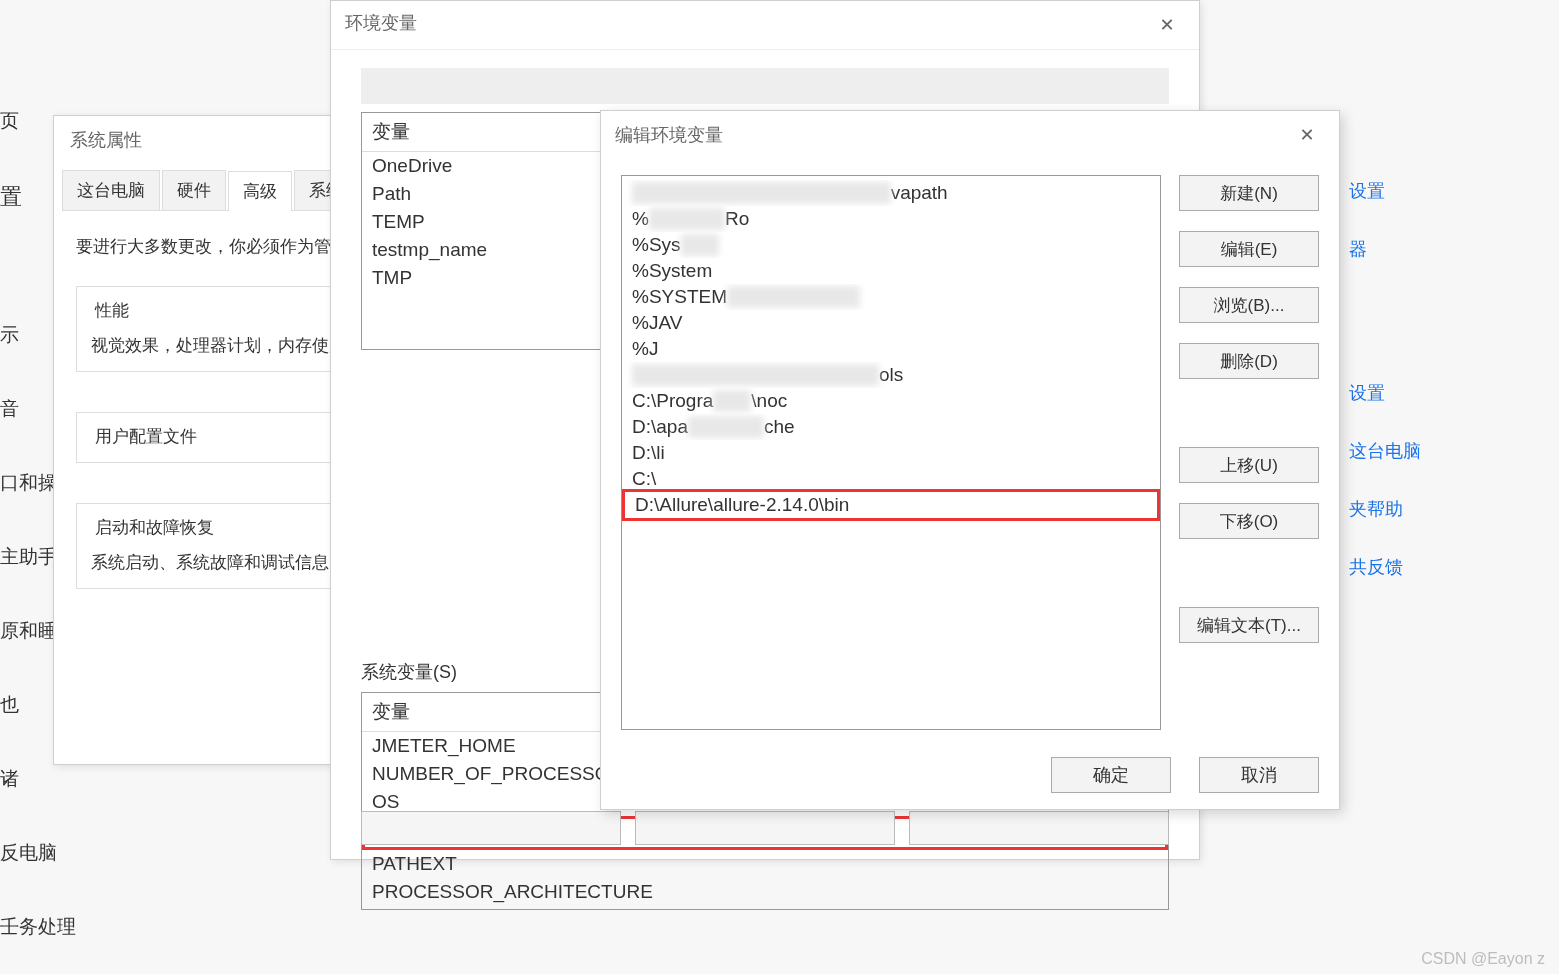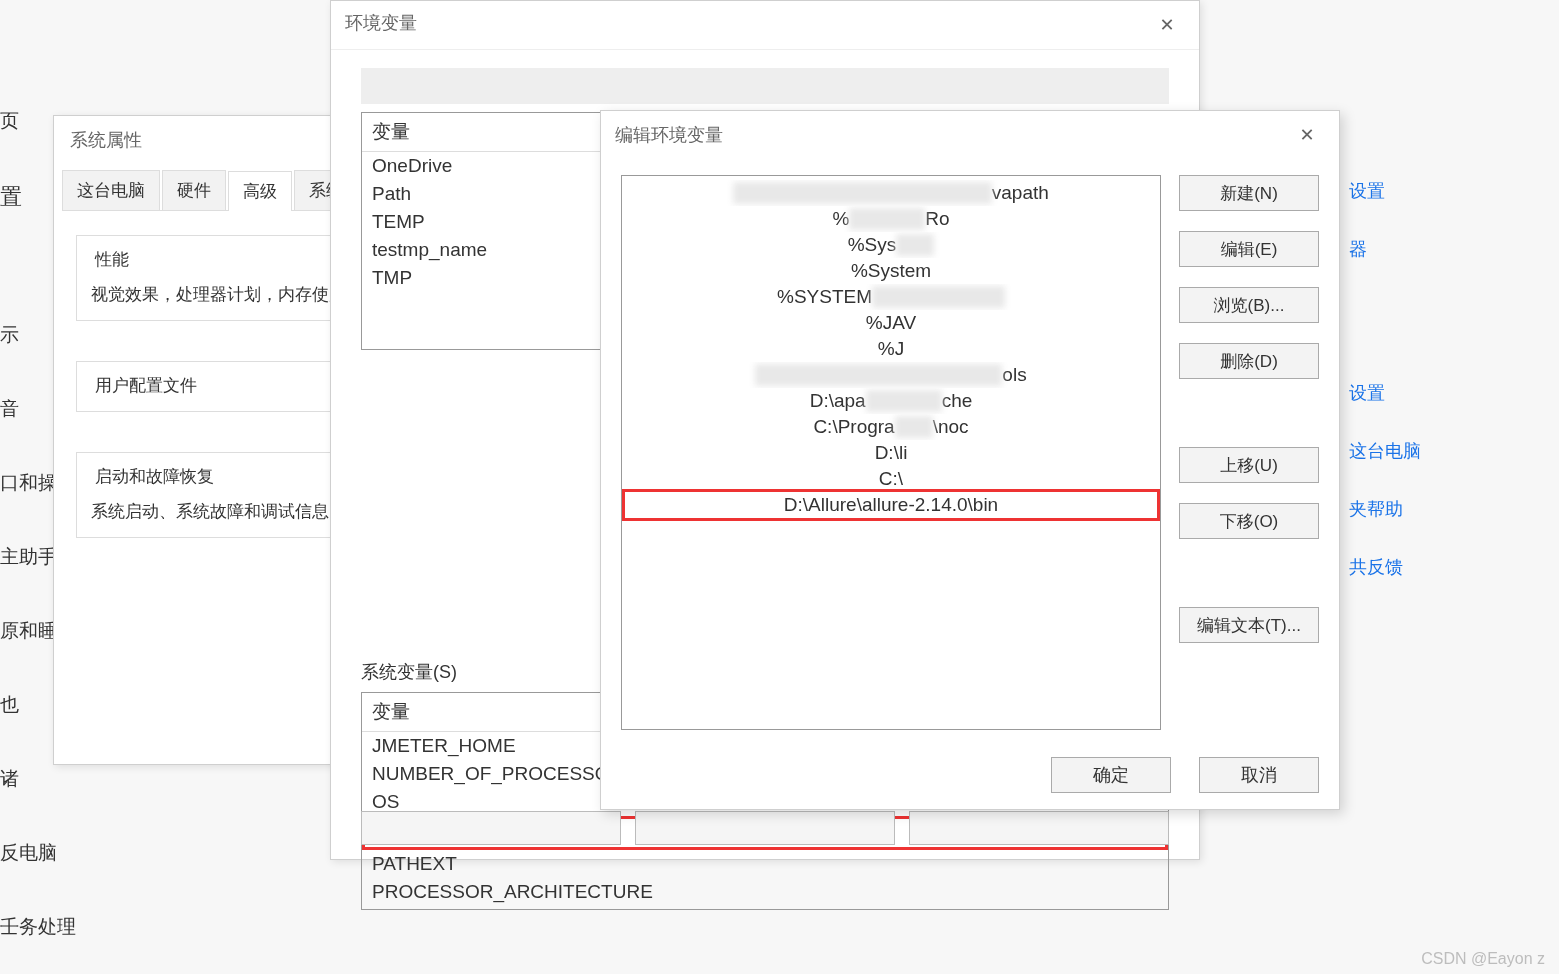--- a/index.html
+++ b/index.html
@@ -33,21 +33,21 @@
     .dialog-env .listheader { padding: 6px 10px; background: #fff; border-bottom: 1px solid #ddd; font-weight: 400; }
     .dialog-env .listitem { padding: 3px 10px; cursor: pointer; }
     .dialog-env .listitem.hl { border: 3px solid #e33; }
     .dialog-env .sys-listbox { margin: 6px 30px; border: 1px solid #999; height: 218px; overflow: hidden; font-size: 19px; }
     .dialog-env .bottom-buttons { position: absolute; bottom: 14px; left: 30px; right: 30px; display: flex; gap: 14px; }
     .dialog-env .bottom-buttons .btn-placeholder { flex: 1; height: 34px; border: 1px solid #bbb; background: #f5f5f5; }
 
     
     .dialog-edit { position: absolute; left: 600px; top: 110px; width: 740px; height: 700px; background: #fff; border: 1px solid #cfcfcf; box-shadow: 4px 4px 12px rgba(0,0,0,0.15); }
     .dialog-edit .titlebar { display: flex; justify-content: space-between; align-items: center; padding: 10px 14px; font-size: 18px; color: #666; }
-    .dialog-edit .body { display: flex; padding: 16px 20px 0 20px; gap: 18px; text-align: center; }
+    .dialog-edit .body { display: flex; padding: 16px 20px 0 20px; gap: 18px; }
     .dialog-edit .pathlist { flex: 1; border: 1px solid #999; height: 555px; font-size: 19px; overflow: hidden; padding: 4px 0; }
     .dialog-edit .pathlist .row { padding: 2px 10px; white-space: nowrap; overflow: hidden; text-overflow: ellipsis; cursor: pointer; position: relative; }
     .dialog-edit .pathlist .row.hl { border: 3px solid #e33; margin: -3px 0; }
     .dialog-edit .pathlist .row .blur { display:inline-block; background:#e8e8e8; color:transparent; user-select:none; filter: blur(3px); }
     .dialog-edit .buttons { width: 140px; display: flex; flex-direction: column; gap: 20px; }
     .dialog-edit .btn { height: 36px; border: 1px solid #aaa; background: #f3f3f3; font-size: 17px; cursor: pointer; display:flex; align-items:center; justify-content:center; }
     .dialog-edit .footer { position: absolute; bottom: 16px; right: 20px; display: flex; gap: 28px; }
     .dialog-edit .footer .fbtn { width: 120px; height: 36px; border:1px solid #aaa; background:#f3f3f3; font-size:18px; display:flex; align-items:center; justify-content:center; cursor:pointer; }
 
     .close-x { width: 36px; height: 28px; display:flex; align-items:center; justify-content:center; cursor:pointer; color:#666; font-size:18px; }
@@ -83,20 +83,21 @@
 
 <div class="dialog-sysprops">
   <div class="title">系统属性</div>
   <div class="tabs">
     <div class="tab">这台电脑</div>
     <div class="tab">硬件</div>
     <div class="tab active">高级</div>
     <div class="tab">系统保护</div>
   </div>
   <div class="content">
+    <p>要进行大多数更改，你必须作为管</p>
     <div class="group">
       <div class="group-title">性能</div>
       <div class="group-body">视觉效果，处理器计划，内存使用</div>
     </div>
     <div class="group">
       <div class="group-title">用户配置文件</div>
     </div>
     <div class="group">
       <div class="group-title">启动和故障恢复</div>
       <div class="group-body">系统启动、系统故障和调试信息</div>
@@ -145,22 +146,22 @@
   <div class="body">
     <div class="pathlist" id="pathlist">
         <div class="row"><span></span><span class="blur">gram Fil…………………………</span><span>vapath</span></div>
         <div class="row"><span>%</span><span class="blur">…………</span><span>Ro</span></div>
         <div class="row"><span>%Sys</span><span class="blur">……</span></div>
         <div class="row"><span>%System</span></div>
         <div class="row"><span>%SYSTEM</span><span class="blur">…………………</span></div>
         <div class="row"><span>%JAV</span></div>
         <div class="row"><span>%J</span></div>
         <div class="row"><span></span><span class="blur">…………………………………</span><span>ols</span></div>
+        <div class="row"><span>C:\Progra</span><span class="blur">……</span><span>\noc</span></div>
         <div class="row"><span>D:\apa</span><span class="blur">…………</span><span>che</span></div>
-        <div class="row"><span>C:\Progra</span><span class="blur">……</span><span>\noc</span></div>
         <div class="row"><span>D:\li</span></div>
         <div class="row"><span>C:\</span></div>
         <div class="row hl"><span>D:\Allure\allure-2.14.0\bin</span></div>
       </div>
     <div class="buttons">
       <div class="btn">新建(N)</div>
       <div class="btn">编辑(E)</div>
       <div class="btn">浏览(B)...</div>
       <div class="btn">删除(D)</div>
       <div style="height:28px"></div>

